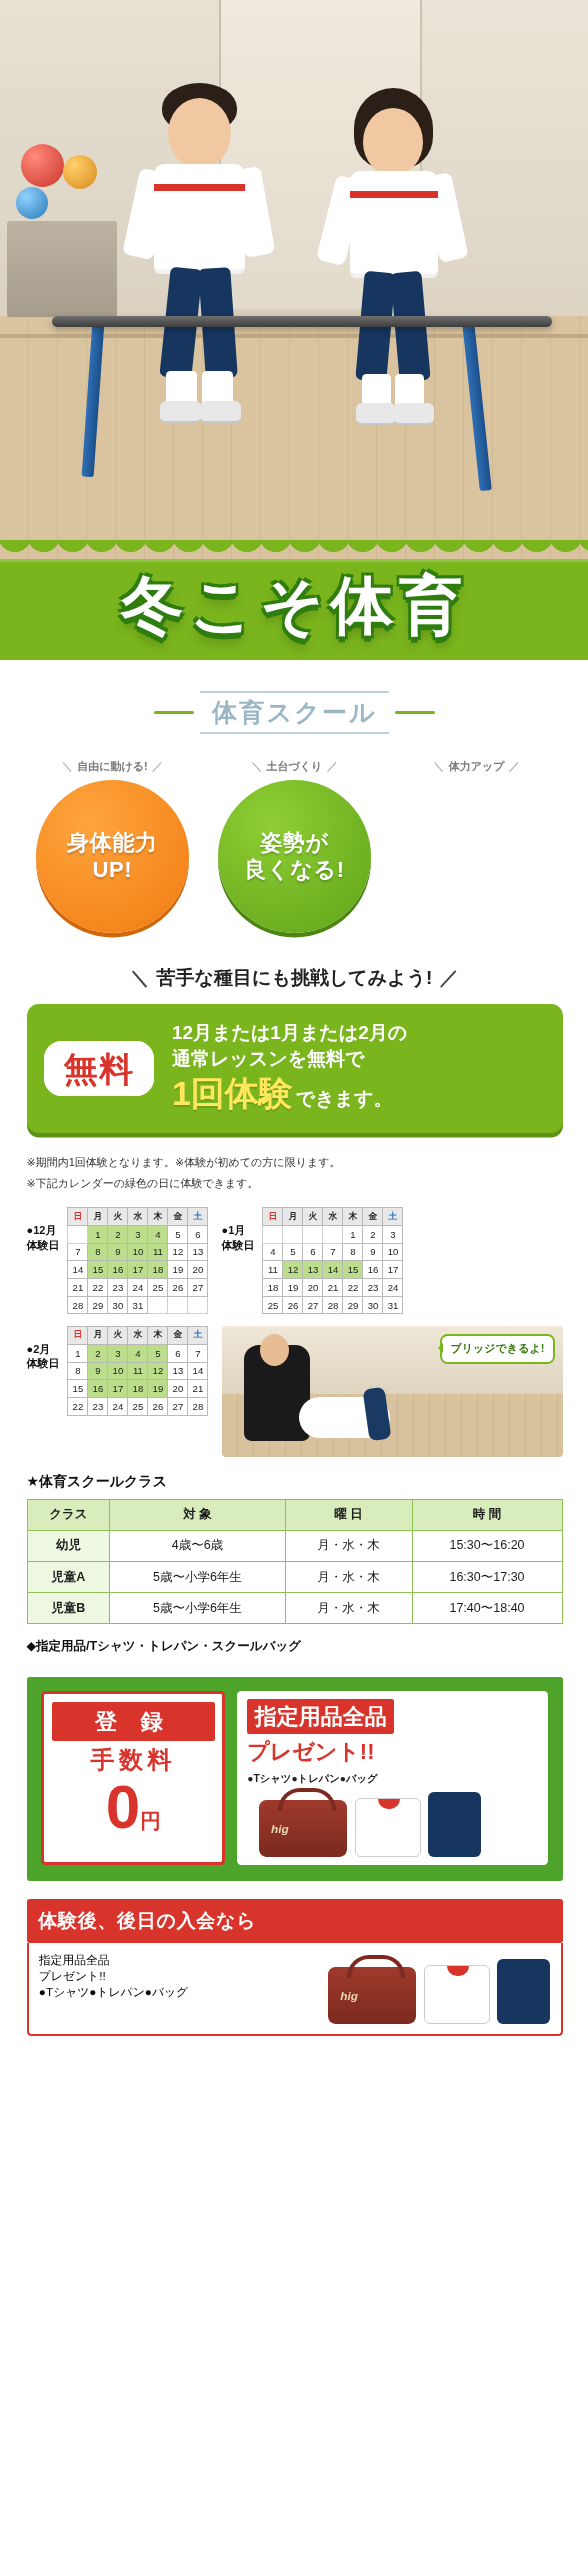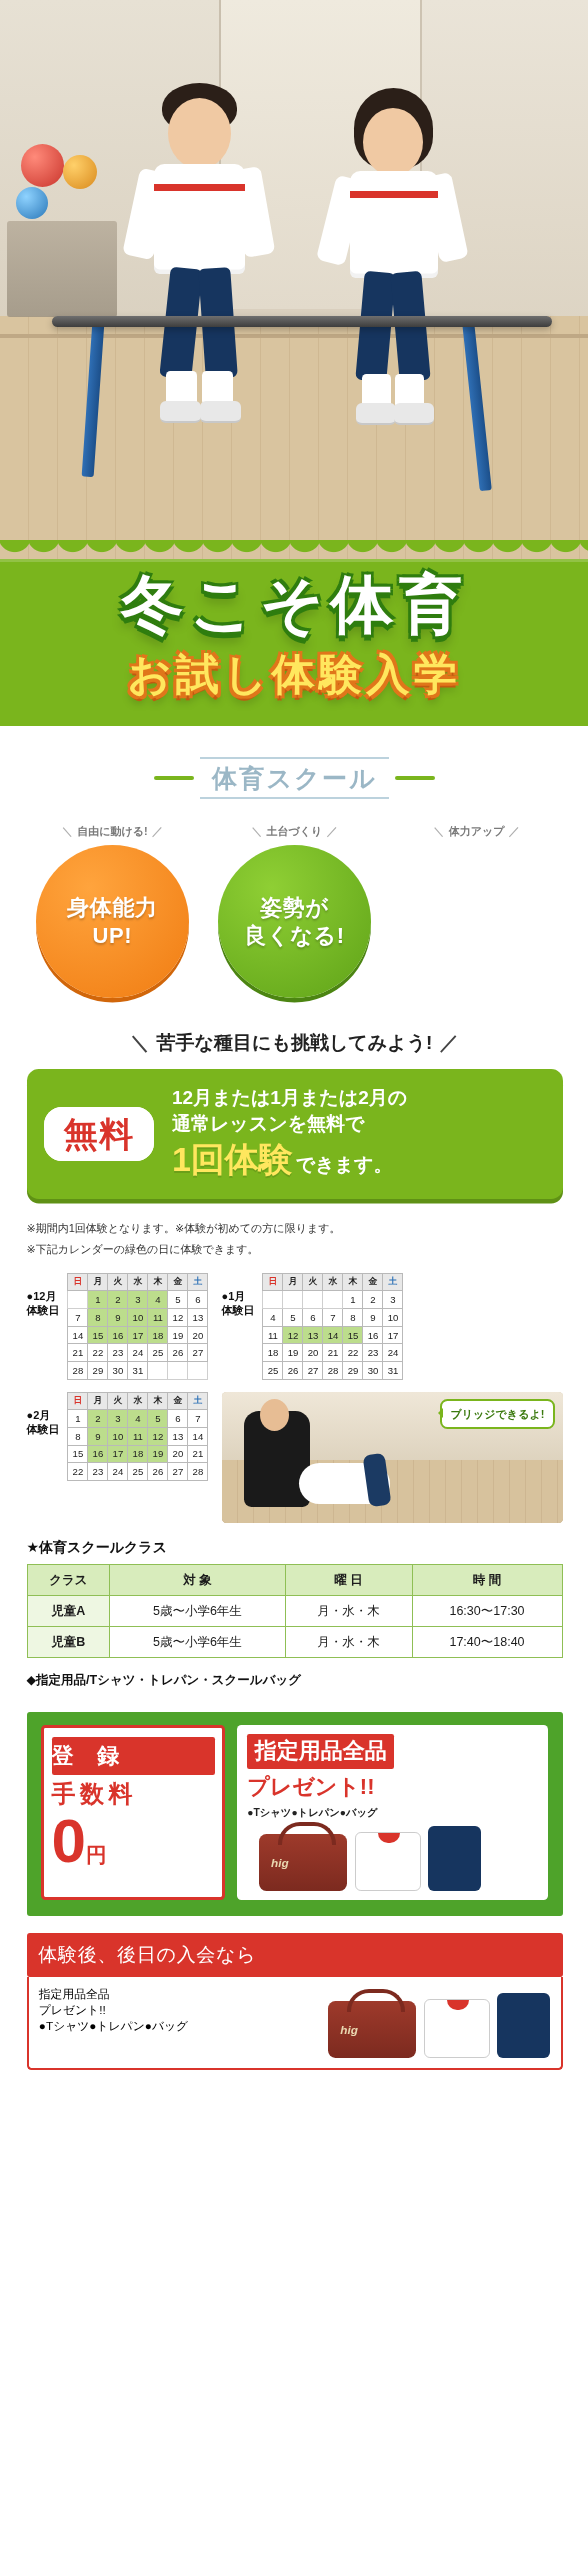--- a/index.html
+++ b/index.html
@@ -127,21 +127,21 @@
   .title-main {
     display:inline-block;
     font-size: 63px;
     font-weight: 900;
     color: #ffffff;
     letter-spacing: 5.9px;
     line-height: 1.05;
     text-shadow:
       -2.9px -2.9px 0 #2f7d0f, 2.9px -2.9px 0 #2f7d0f, -2.9px 2.9px 0 #2f7d0f, 2.9px 2.9px 0 #2f7d0f,
       0 5.9px 0 #2f7d0f, 0 8.8px 10.3px rgba(0,0,0,.25);
-    font-family: Liberation Serif, serif;
+    font-family: Liberation Sans, sans-serif;
   }
   .title-sub {
     margin-top: 7.4px;
     font-size: 43px;
     font-weight: 900;
     letter-spacing: 4.4px;
     color:#ffe75e;
     text-shadow:
       -2.9px -2.9px 0 #e0761a, 2.9px -2.9px 0 #e0761a, -2.9px 2.9px 0 #e0761a, 2.9px 2.9px 0 #e0761a,
       0 5.2px 0 #c25a10, 0 7.4px 8.8px rgba(0,0,0,.25);
@@ -262,21 +262,21 @@
   .promo-green {
     background:#4ea32a; margin-top:19px; border-radius:2.9px; padding:13.2px 14.7px 16px;
   }
   .promo-green .ph {
     background:#2f7d0f; color:#fff; font-size:19px; font-weight:900;
     padding:7.4px 11.8px; border-radius:2.9px; margin-bottom:11.8px; letter-spacing:0.7px;
   }
   .promo-cols { display:flex; gap:11.8px; }
   .fee-card {
     background:#fff; border:3.7px solid #d9342b; border-radius:4.4px;
-    width:184px; padding:8.8px 7.4px; 
+    width:184px; padding:8.8px 7.4px; text-align:center;
   }
   .fee-card .t1 {
     background:#d9342b; color:#fff; font-size:22px; font-weight:900; letter-spacing:8.8px;
     padding:4.4px 0; border-radius:2.2px; margin-bottom:2.9px;
   }
   .fee-card .t2 { font-size:24px; font-weight:900; color:#d9342b; letter-spacing:4.4px; }
   .fee-card .zero { font-size:62px; font-weight:900; color:#d9342b; line-height:1; }
   .fee-card .zero .yen { font-size:20.6px; }
 
   .gift-card { flex:1; background:#fff; border-radius:4.4px; padding:8.8px 10.3px; position:relative; }
@@ -290,21 +290,21 @@
   .bag { width:88px; height:57px; background:linear-gradient(180deg,#9e3a2b,#7c2a1f); border-radius:7.4px; position:relative; }
   .bag::before { content:""; position:absolute; left:19px; top:-11.8px; width:50px; height:19px; border:4.4px solid #7c2a1f; border-bottom:none; border-radius:22px 22px 0 0; }
   .bag .tag { position:absolute; left:11.8px; top:22px; color:#e9d7b0; font-size:11.8px; font-style:italic; font-weight:700; }
   .shirt { width:66px; height:59px; background:#fff; border:1.5px solid #ccc; border-radius:5.9px; position:relative; }
   .shirt .collar { position:absolute; left:22px; top:0; width:22px; height:10.3px; background:#d9342b; border-radius:0 0 10.3px 10.3px; }
   .pants { width:53px; height:65px; background:#16355f; border-radius:5.9px; }
 
   
   .promo-red { background:#fff; margin-top:17.7px; }
   .promo-red .rh {
-    background:#d9342b; color:#fff; font-size:19px; font-weight:400;
+    background:#d9342b; color:#fff; font-size:19px; font-weight:700;
     padding:8.8px 11.8px; border-radius:2.9px; letter-spacing:0.7px;
   }
   .promo-red .rbody {
     border:2.9px solid #d9342b; border-top:none; border-radius:0 0 4.4px 4.4px;
     padding:10.3px; display:flex; gap:11.8px; align-items:flex-start;
   }
   .promo-red .rtext { flex:1; }
   .footer-space { height:29px; }
 </style>
 </head>
@@ -353,21 +353,20 @@
       <div class="sock s2"></div>
       <div class="shoe sh1"></div>
       <div class="shoe sh2"></div>
     </div>
 
     <div class="bar"></div>
   </div>
 
   <div class="title-band">
     <div class="title-main">冬こそ体育</div>
-    <div class="title-sub">お試し体験入学</div>
   </div>
 
   <div class="body-wrap">
 
     <div class="school-label">
       <span class="barline"></span>
       <span class="txt">体育スクール</span>
       <span class="barline"></span>
     </div>
 
@@ -636,20 +635,26 @@
     <table class="classes">
       <thead>
         <tr>
           <th>クラス</th>
           <th>対 象</th>
           <th>曜 日</th>
           <th>時 間</th>
         </tr>
       </thead>
       <tbody>
+        <tr>
+          <td class="name">幼児</td>
+          <td>4歳〜6歳</td>
+          <td>月・水・木</td>
+          <td>15:30〜16:20</td>
+        </tr>
         <tr>
           <td class="name">児童A</td>
           <td>5歳〜小学6年生</td>
           <td>月・水・木</td>
           <td>16:30〜17:30</td>
         </tr>
         <tr>
           <td class="name">児童B</td>
           <td>5歳〜小学6年生</td>
           <td>月・水・木</td>

